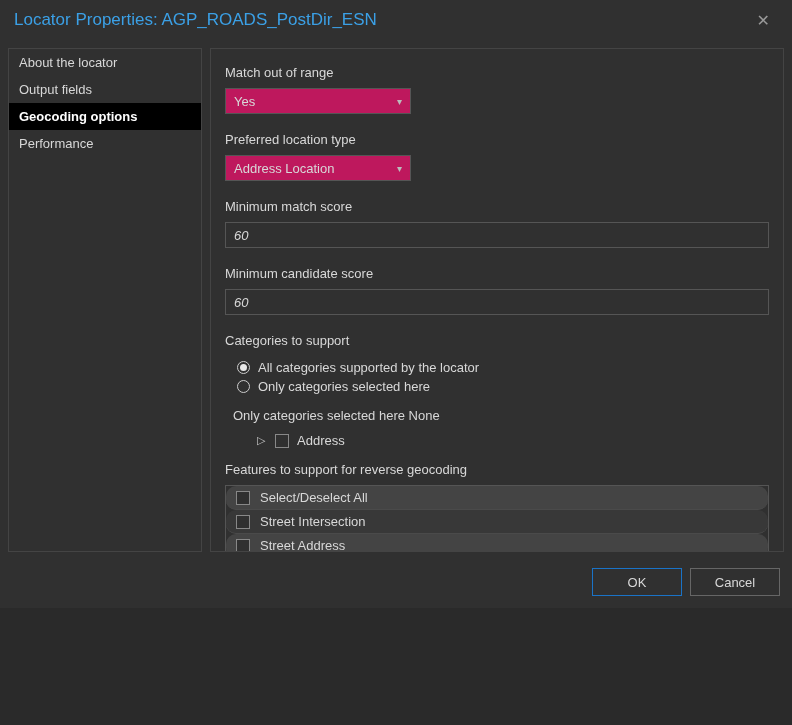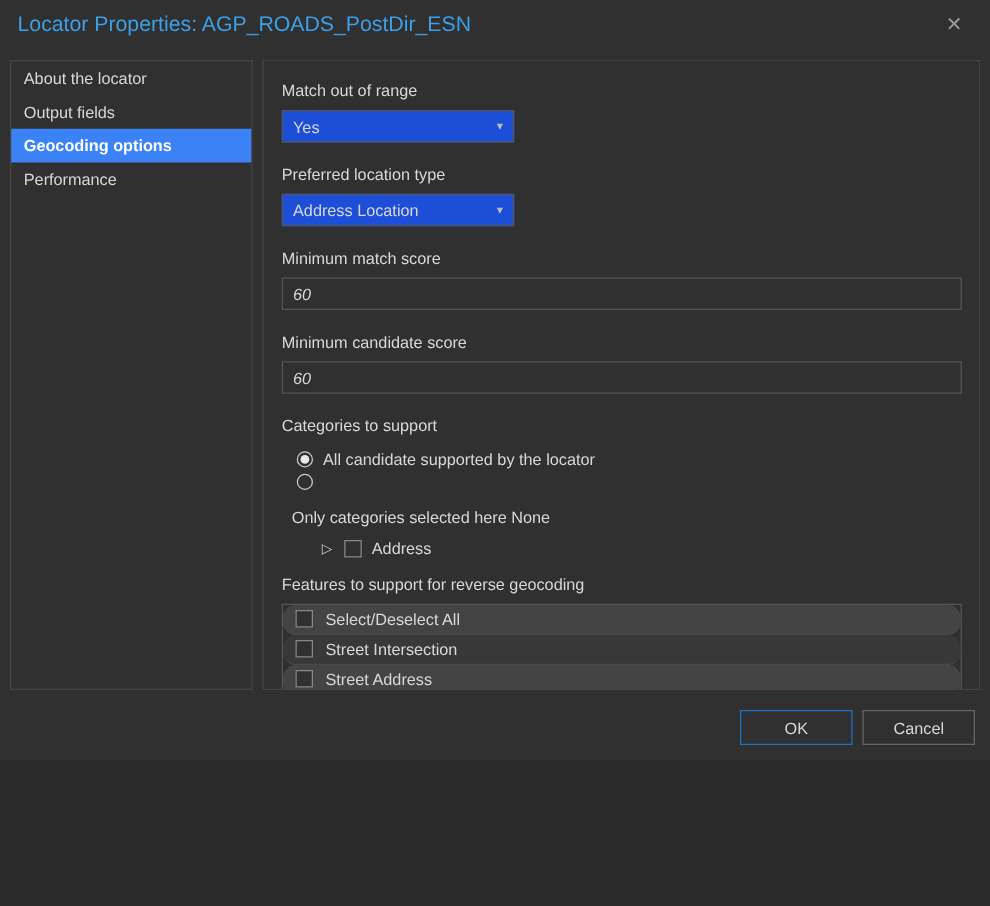--- a/index.html
+++ b/index.html
@@ -51,21 +51,21 @@
     display: flex;
     flex-direction: column;
   }
   .sidebar-item {
     padding: 6px 10px;
     color: #d8d8d8;
     cursor: pointer;
     font-size: 13px;
   }
   .sidebar-item.selected {
-    background: #3b82f6;
+    background: #000000;
     color: #fff;
     font-weight: 600;
   }
   .main {
     flex: 1;
     border: 1px solid #444;
     background: #303030;
     padding: 12px 14px;
     overflow-y: auto;
   }
@@ -73,21 +73,21 @@
     color: #d8d8d8;
     font-size: 13px;
     margin-bottom: 8px;
     margin-top: 4px;
   }
   .select {
     display: inline-flex;
     align-items: center;
     justify-content: space-between;
     border: 1px solid #555;
-    background: #1d4ed8;
+    background: #be185d;
     color: #d8d8d8;
     height: 26px;
     padding: 0 8px;
     min-width: 186px;
     cursor: pointer;
     margin-bottom: 14px;
     text-align: right;
   }
   .select .caret {
     font-size: 10px;
@@ -156,20 +156,21 @@
     background: #303030;
     display: inline-block;
     flex-shrink: 0;
   }
   .feature-list {
     border: 1px solid #555;
     margin-top: 8px;
   }
   .feature-row {
     display: flex;
+    align-items: center;
     gap: 10px;
     padding: 4px 10px;
     border-bottom: 1px solid #4a4a4a;
     background: #383838;
     cursor: pointer;
     border-radius: 10px;
   }
   .feature-row.alt {
     background: #444444;
   }
@@ -236,24 +237,25 @@
 
       <div class="field-label">Minimum candidate score</div>
       <input class="text-input" type="text" value="60" style="">
 
       <div class="field-label">Categories to support</div>
       <div class="radio-group">
         <div class="radio-row">
           <span class="radio">
               <span class="dot"></span>
             </span>
-          <span>All candidate supported by the locator</span>
+          <span>All categories supported by the locator</span>
         </div>
         <div class="radio-row">
           <span class="radio"></span>
+          <span>Only categories selected here</span>
         </div>
       </div>
       <div class="sub-label">Only categories selected here None</div>
       <div class="tree-row">
         <span class="tree-expand">▷</span>
         <span class="checkbox"></span>
         <span>Address</span>
       </div>
 
       <div class="field-label">Features to support for reverse geocoding</div>

